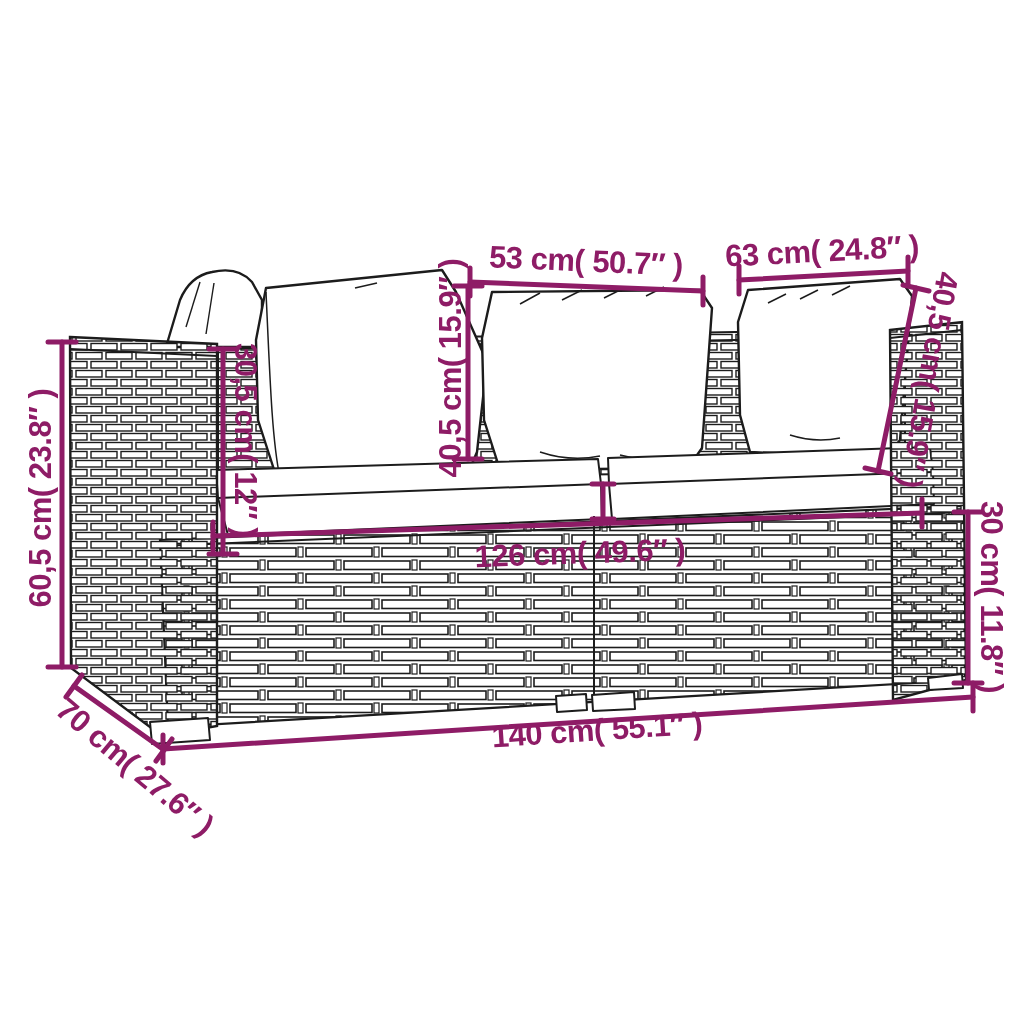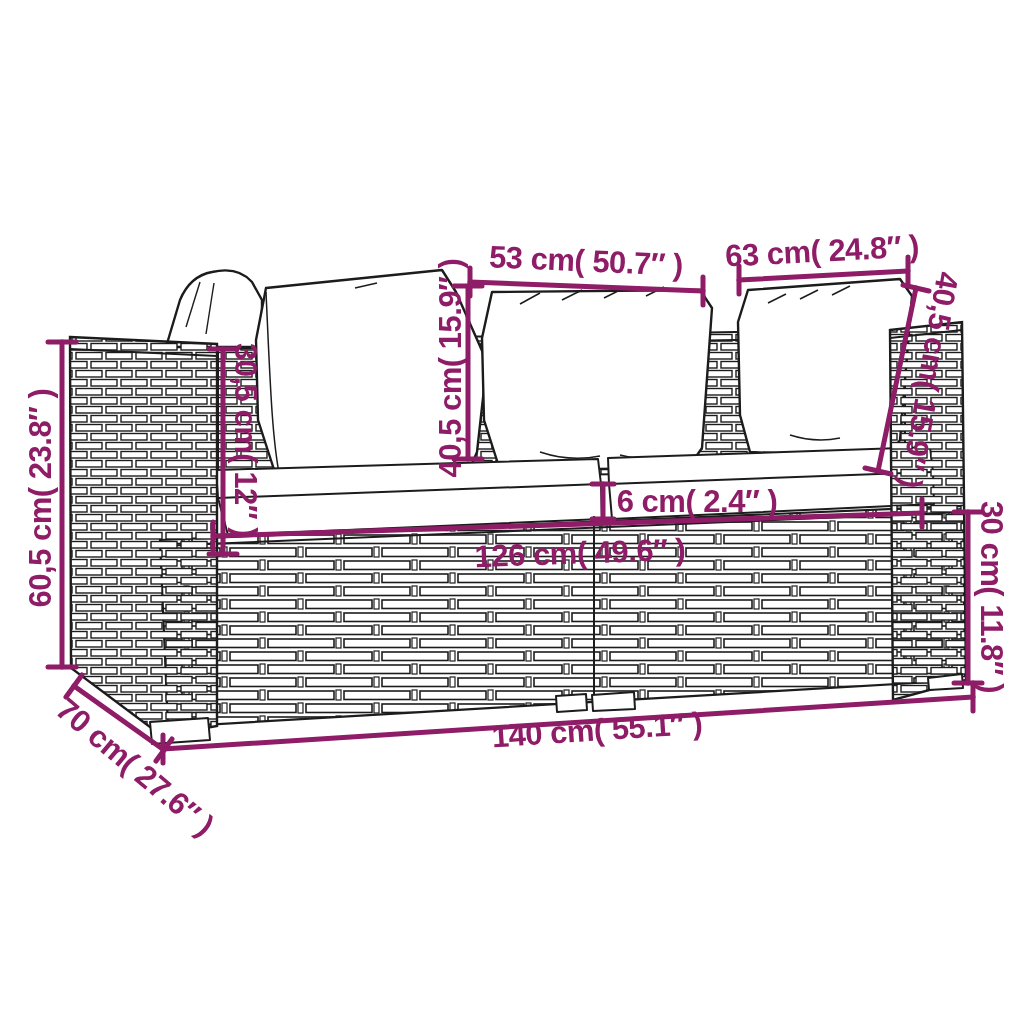--- a/index.html
+++ b/index.html
@@ -169,21 +169,20 @@
 <div class="dim-label" style="left:450px;top:368px;transform:translate(-50%,-50%) rotate(-90deg);">40,5 cm( 15.9″ )</div>
 
 <div class="dim-label" style="left:245px;top:440px;transform:translate(-50%,-50%) rotate(90deg);">30,5 cm( 12″ )</div>
 
 <div class="dim-label" style="left:929px;top:380px;transform:translate(-50%,-50%) rotate(100deg);">40,5 cm( 15.9″ )</div>
 
 <div class="dim-label" style="left:40px;top:498px;transform:translate(-50%,-50%) rotate(-90deg);">60,5 cm( 23.8″ )</div>
 
 <div class="dim-label" style="left:135px;top:767px;transform:translate(-50%,-50%) rotate(40deg);">70 cm( 27.6″ )</div>
 
-<div class="dim-label" style="left:697px;top:501px;transform:translate(-50%,-50%);">6 cm( 2.4″ )</div>
 
 <div class="dim-label" style="left:580px;top:553px;transform:translate(-50%,-50%) rotate(-2deg);">126 cm( 49.6″ )</div>
 
 <div class="dim-label" style="left:991px;top:597px;transform:translate(-50%,-50%) rotate(90deg);">30 cm( 11.8″ )</div>
 
 <div class="dim-label" style="left:597px;top:730px;transform:translate(-50%,-50%) rotate(-3.8deg);">140 cm( 55.1″ )</div>
 
 </div>
 
 </body></html>

